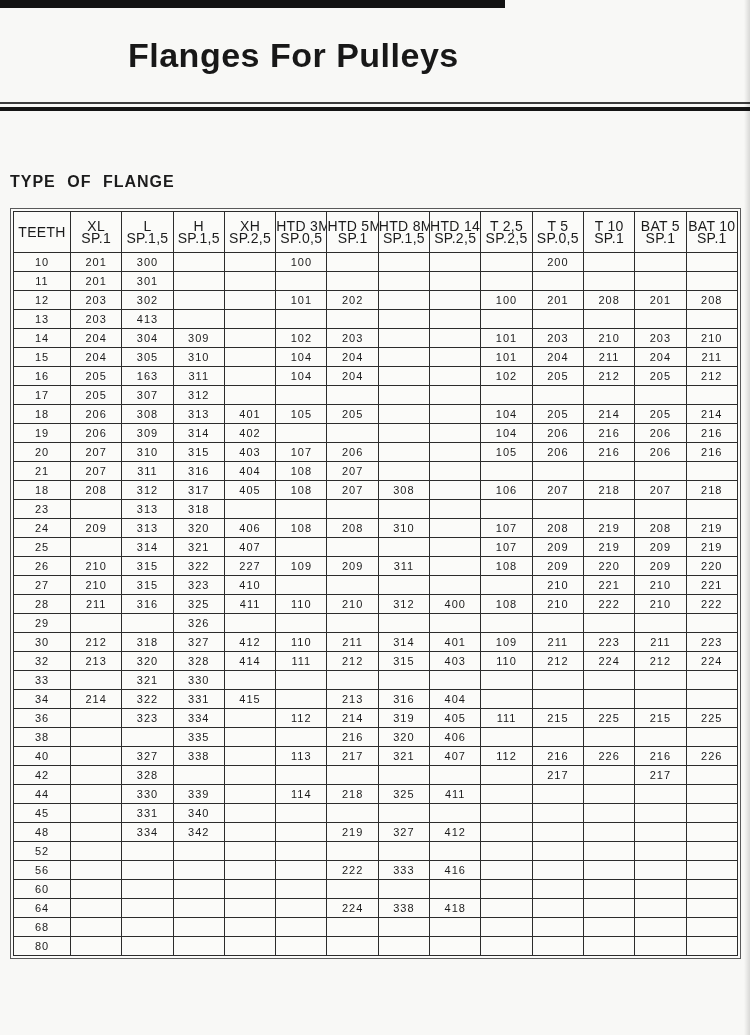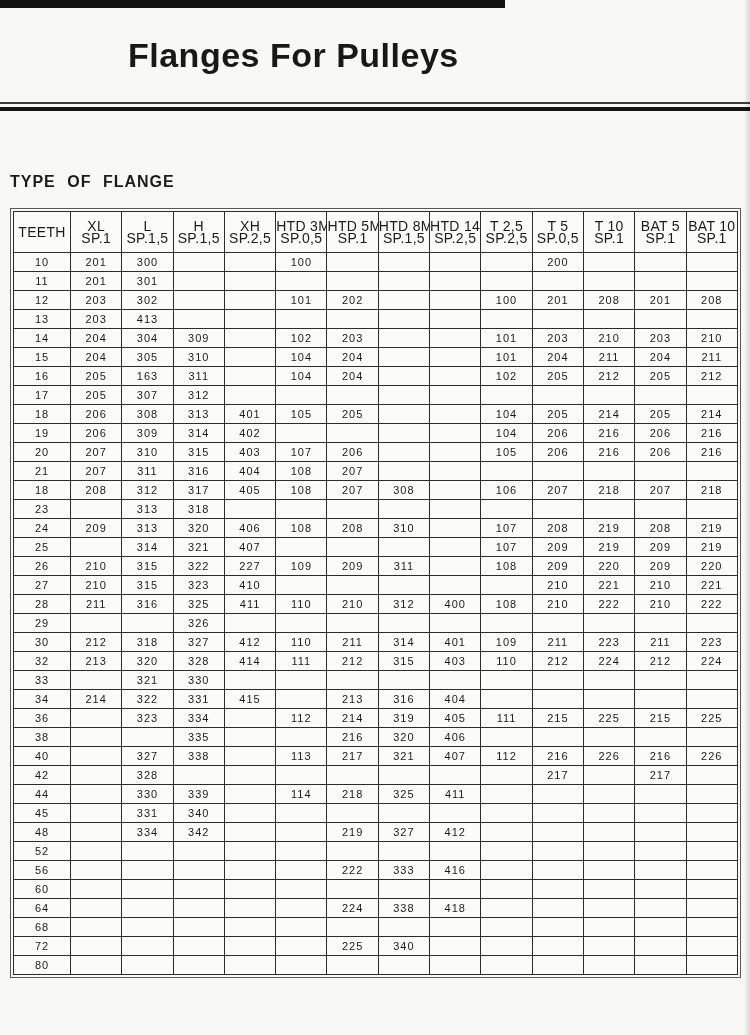--- a/index.html
+++ b/index.html
@@ -739,36 +739,20 @@
           <td></td>
           <td></td>
           <td></td>
           <td></td>
           <td></td>
           <td></td>
           <td></td>
           <td></td>
         </tr>
         <tr>
-          <td>72</td>
-          <td></td>
-          <td></td>
-          <td></td>
-          <td></td>
-          <td></td>
-          <td>225</td>
-          <td>340</td>
-          <td></td>
-          <td></td>
-          <td></td>
-          <td></td>
-          <td></td>
-          <td></td>
-        </tr>
-        <tr>
           <td>80</td>
           <td></td>
           <td></td>
           <td></td>
           <td></td>
           <td></td>
           <td></td>
           <td></td>
           <td></td>
           <td></td>

